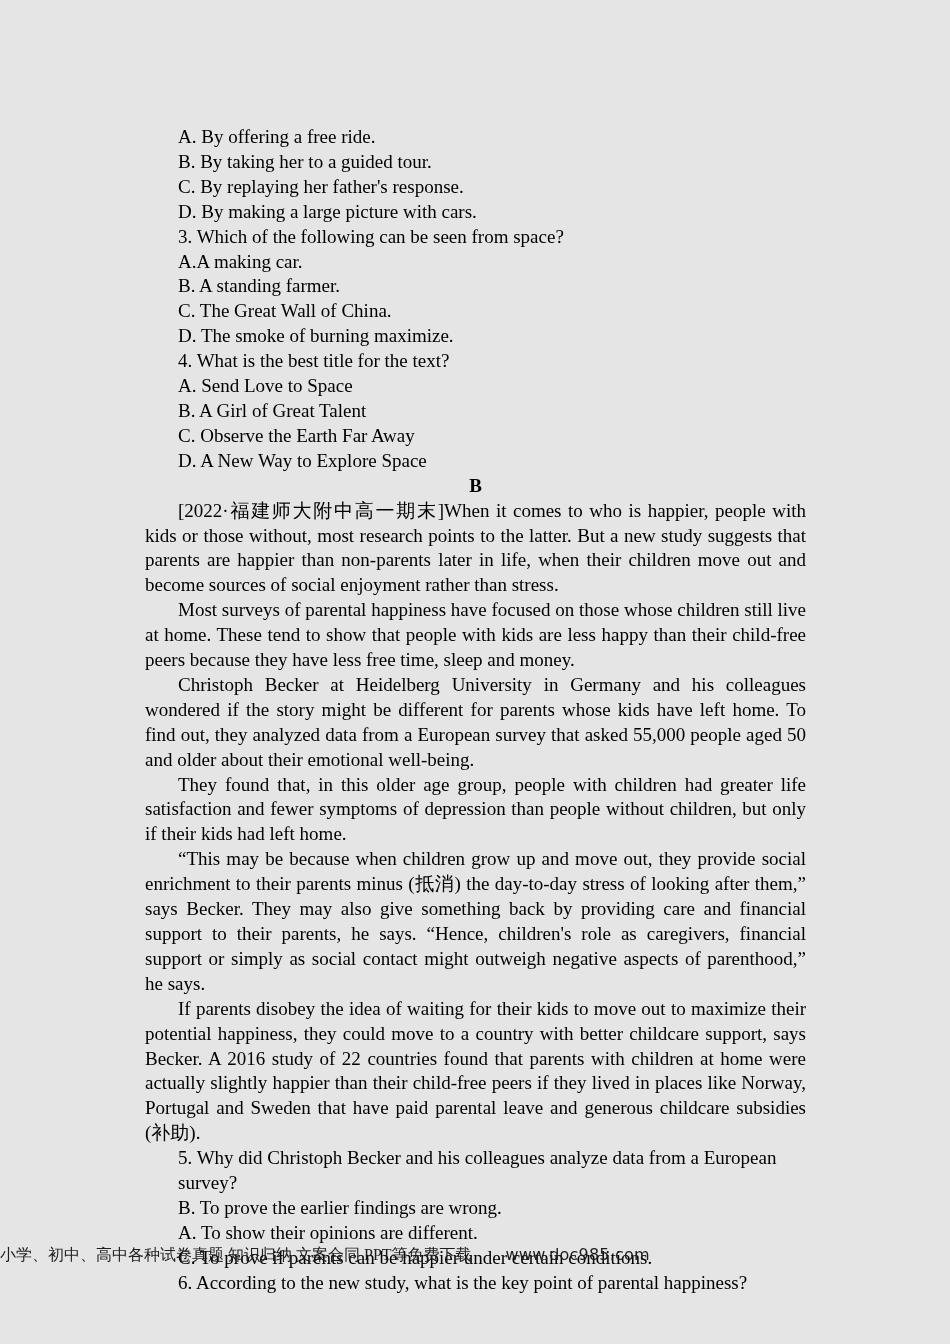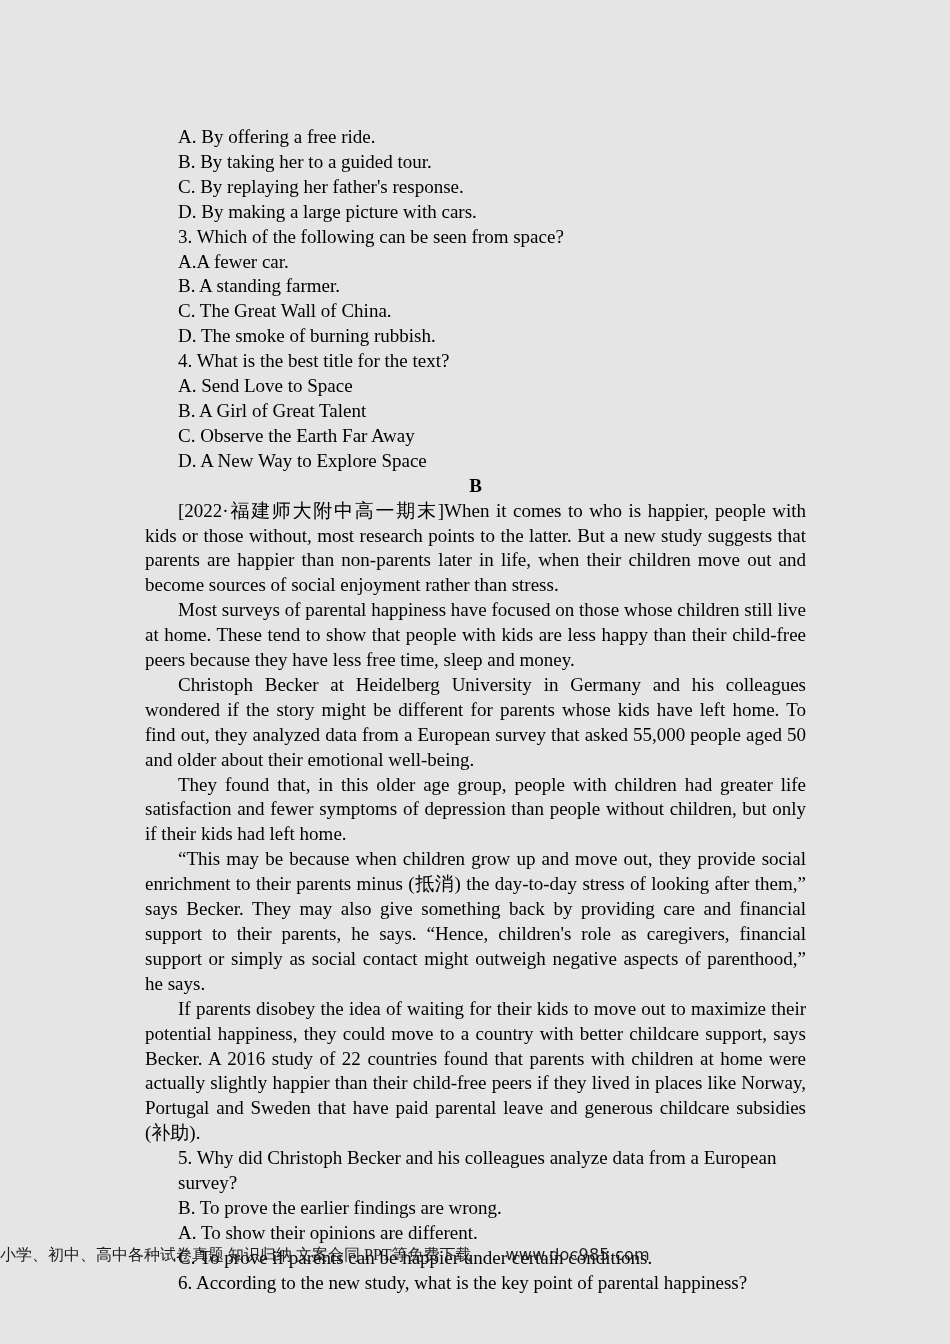--- a/index.html
+++ b/index.html
@@ -64,24 +64,24 @@
 
 <div class="page">
   <main class="content">
 
     <div class="line">A. By offering a free ride.</div>
     <div class="line">B. By taking her to a guided tour.</div>
     <div class="line">C. By replaying her father's response.</div>
     <div class="line">D. By making a large picture with cars.</div>
 
     <div class="line">3. Which of the following can be seen from space?</div>
-    <div class="line">A.A fewer car.</div>
+    <div class="line">A.A making car.</div>
     <div class="line">B. A standing farmer.</div>
     <div class="line">C. The Great Wall of China.</div>
-    <div class="line">D. The smoke of burning rubbish.</div>
+    <div class="line">D. The smoke of burning maximize.</div>
 
     <div class="line">4. What is the best title for the text?</div>
     <div class="line">A. Send Love to Space</div>
     <div class="line">B. A Girl of Great Talent</div>
     <div class="line">C. Observe the Earth Far Away</div>
     <div class="line">D. A New Way to Explore Space</div>
 
     <div class="line section-header">B</div>
 
     <p class="para">[2022·福建师大附中高一期末]When it comes to who is happier, people with kids or those without, most research points to the latter. But a new study suggests that parents are happier than non-parents later in life, when their children move out and become sources of social enjoyment rather than stress.</p>

